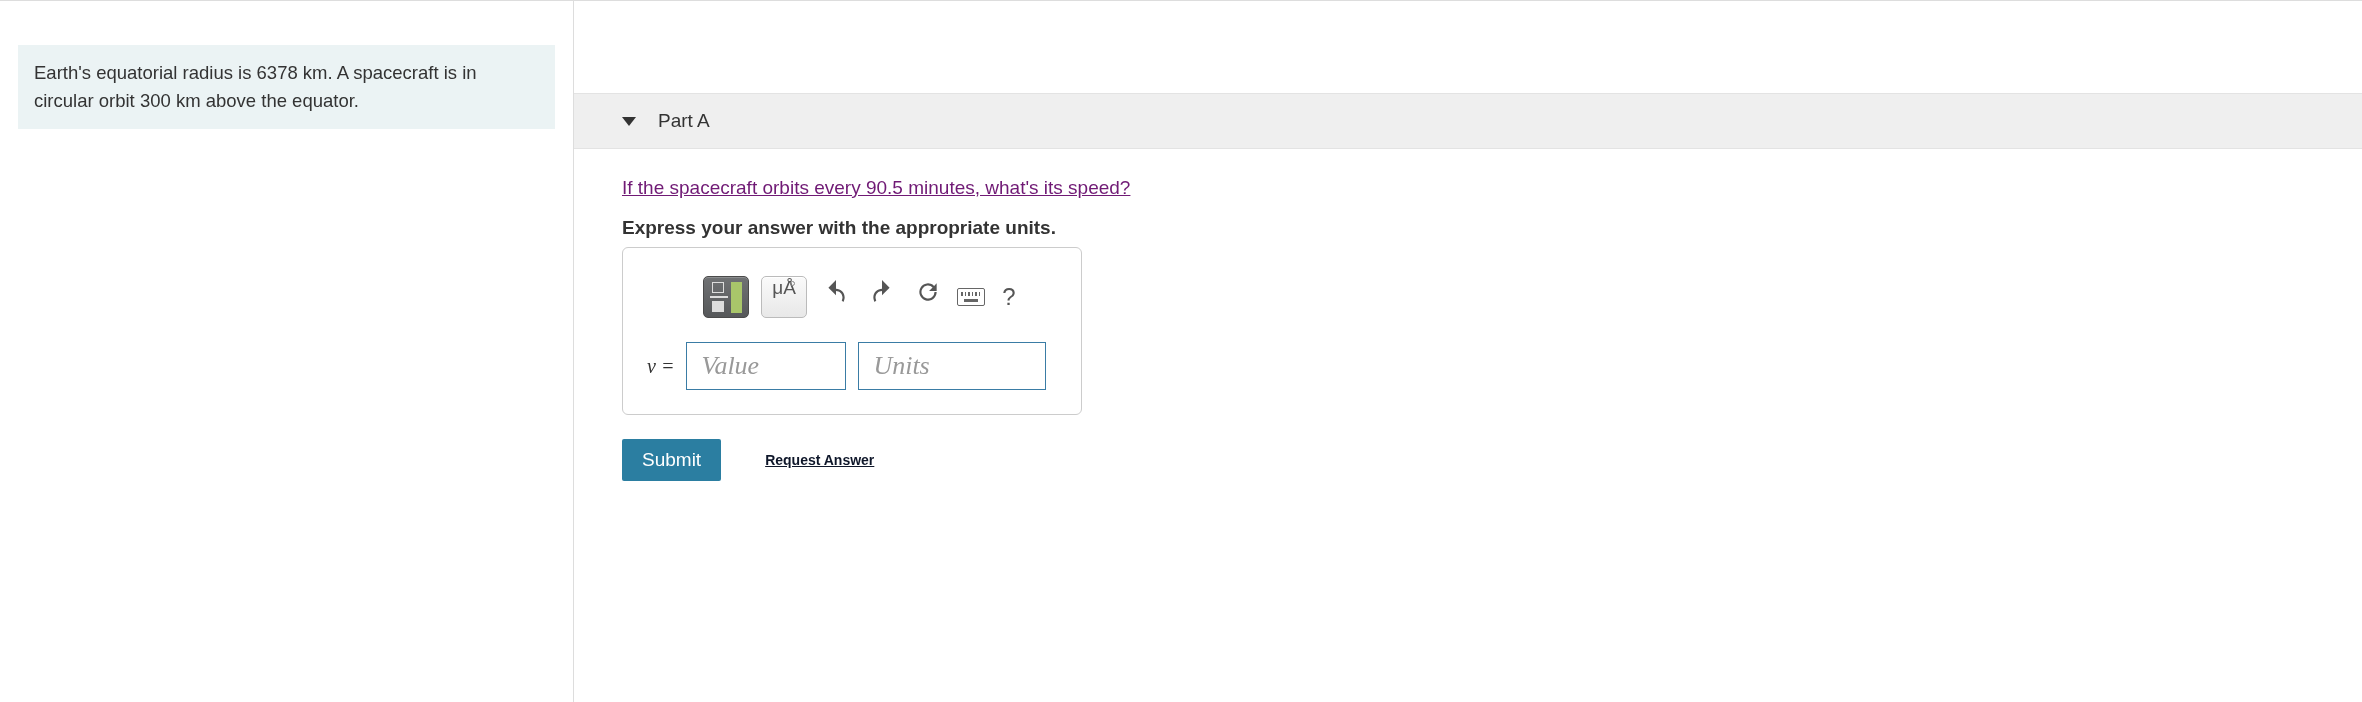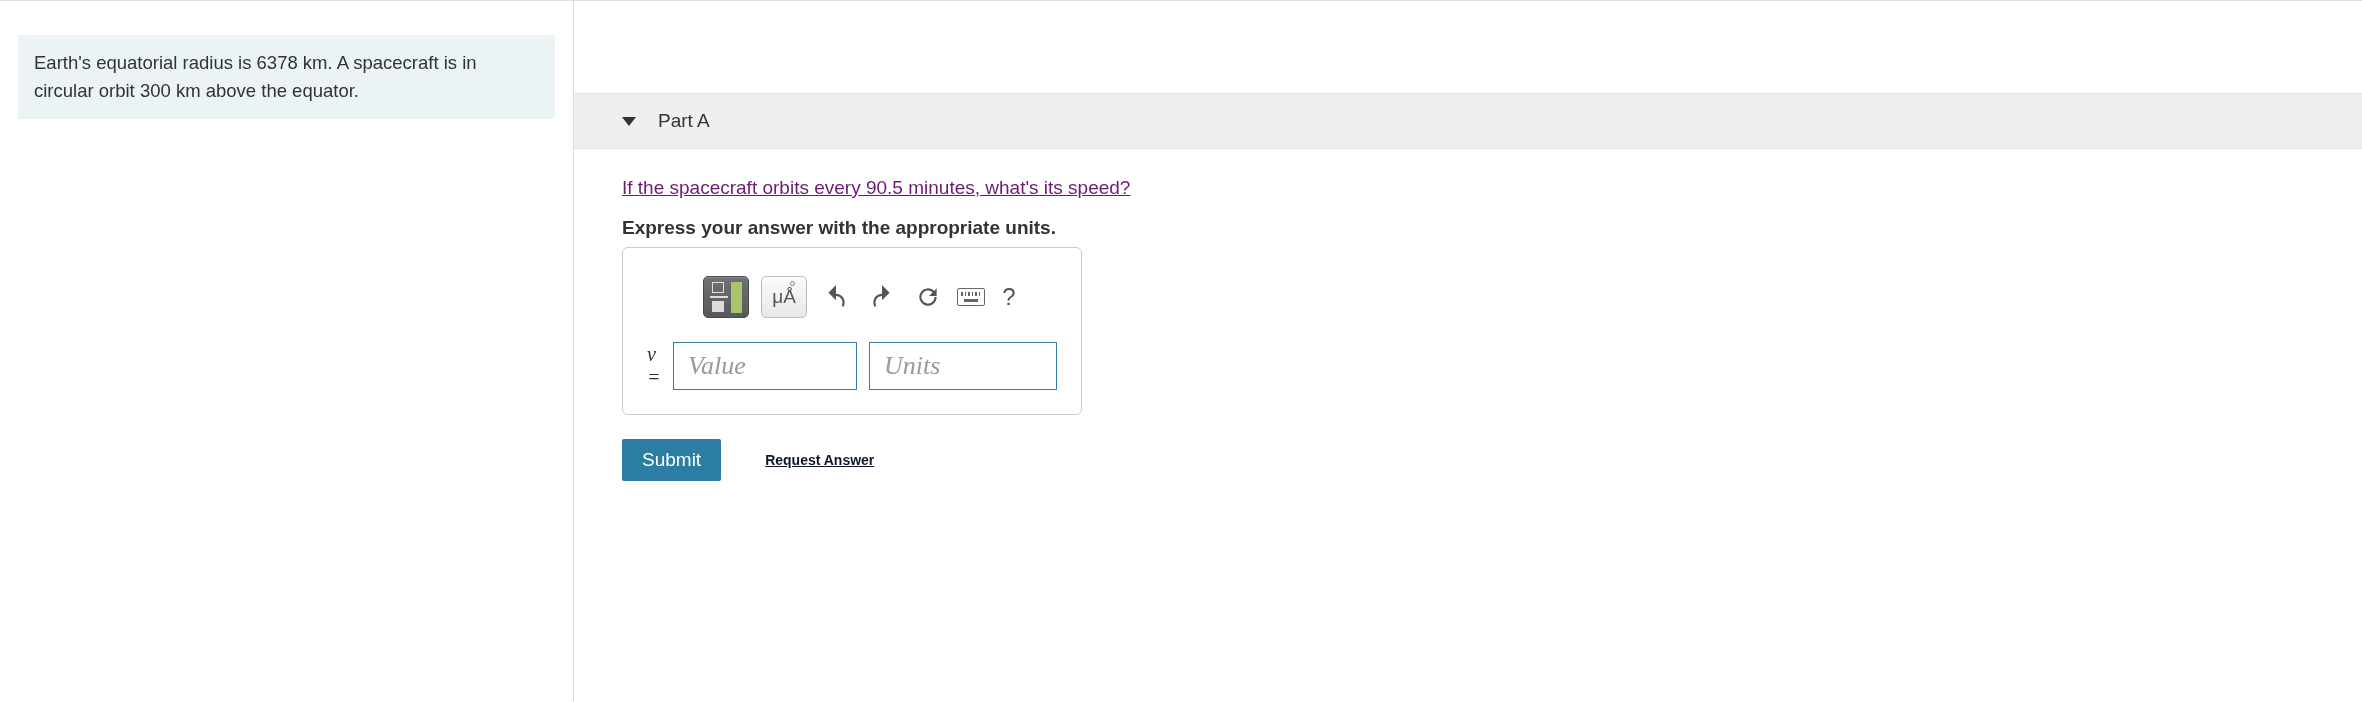--- a/index.html
+++ b/index.html
@@ -10,21 +10,21 @@
       background: #fff;
     }
     .container {
       display: flex;
       width: 2362px;
       min-height: 702px;
       border-top: 1px solid #ddd;
     }
     .left-panel {
       width: 574px;
-      padding: 34px 18px 18px 18px;
+      padding: 44px 18px 18px 18px;
       border-right: 1px solid #ddd;
     }
     .problem-statement {
       background: #ebf3f4;
       padding: 14px 16px;
       font-size: 18.5px;
       line-height: 1.5;
       color: #333;
     }
     .right-panel {
@@ -74,21 +74,21 @@
     }
     .toolbar {
       display: flex;
       align-items: center;
       gap: 12px;
       margin-bottom: 24px;
       padding-left: 56px;
     }
     .tool-btn {
       display: flex;
-      align-items: center;
+      align-items: flex-start;
       justify-content: center;
       cursor: pointer;
       color: #555;
     }
     .tool-fraction {
       width: 46px;
       height: 42px;
       background: linear-gradient(#707274, #56585a);
       border: 1px solid #4a4a4a;
       border-radius: 5px;
@@ -186,21 +186,21 @@
       border: 1px solid #3a7ca5;
       height: 48px;
       font-family: "Times New Roman", serif;
       font-style: italic;
       font-size: 26px;
       color: #999;
       padding: 0 14px;
       background: #fff;
       outline: none;
     }
-    .value-input { width: 184px; }
+    .value-input { width: 160px; }
     .units-input { width: 188px; }
     .value-input::placeholder, .units-input::placeholder {
       color: #999;
       font-style: italic;
     }
     .actions {
       margin-top: 24px;
       display: flex;
       align-items: center;
       gap: 44px;

